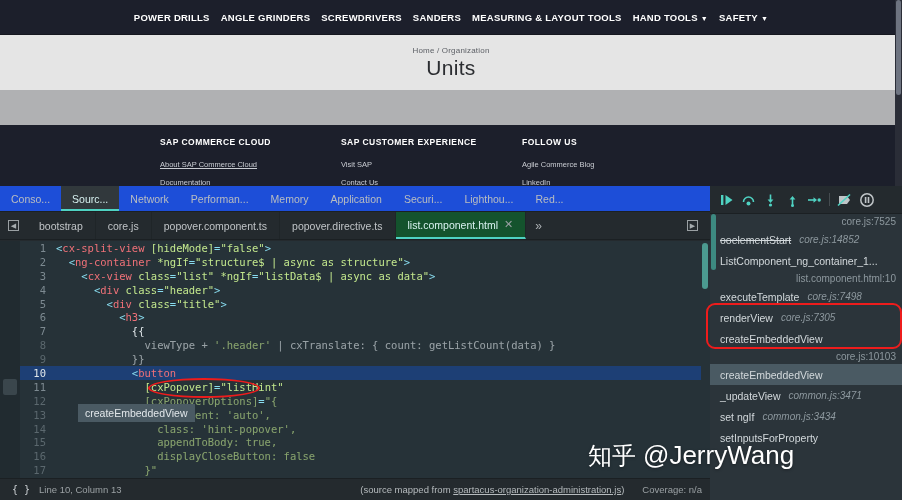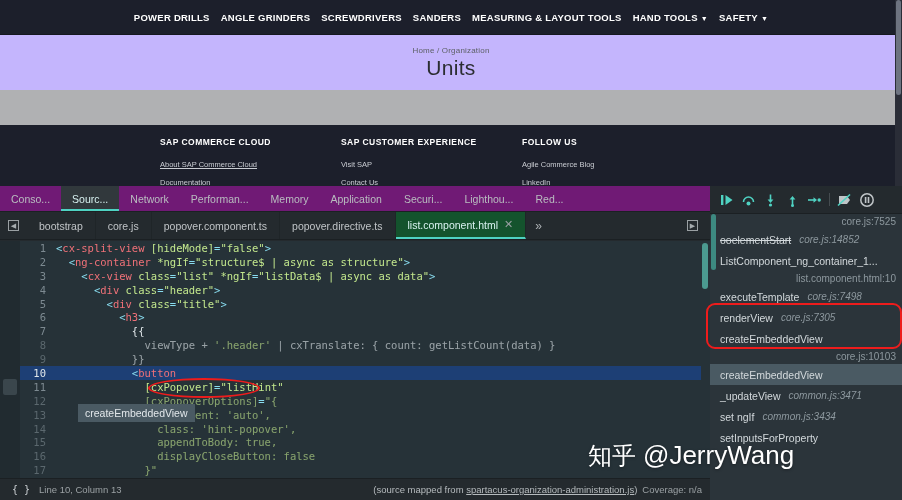--- a/index.html
+++ b/index.html
@@ -19,21 +19,21 @@
     display:flex; align-items:center; justify-content:center; gap:11px;
     border-bottom:1px solid #15171f;
   }
   .site-nav .nav-item {
     color:#ffffff; font-size:9.5px; font-weight:bold; letter-spacing:.25px;
     white-space:nowrap; display:flex; align-items:center; gap:3px;
   }
   .caret { font-size:7px; line-height:1; position:relative; top:1px; }
 
   .hero {
-    background:#c4b5fd; height:55px;
+    background:#e5e5e5; height:55px;
     display:flex; flex-direction:column; align-items:center; justify-content:center;
   }
   .crumb { font-size:8px; color:#5d6066; margin-bottom:1px; letter-spacing:.2px; }
   .hero-title { font-size:21px; color:#2b2d31; font-weight:400; letter-spacing:.3px; }
   .hero-strip { background:#b0b1b3; height:35px; }
 
   .footer-region { background:#1c1f2b; height:62px; padding-top:12px; }
   .footer-cols { display:flex; padding-left:160px; gap:16px; }
   .fcol { width:165px; }
   .fcol-head { color:#ffffff; font-size:8.5px; font-weight:bold; letter-spacing:.45px; margin-bottom:13px; }
@@ -41,21 +41,21 @@
   .fcol-link.u { text-decoration:underline; }
 
   
   .page-scroll { position:absolute; right:0; top:0; width:7px; height:186px; background:#2a2d37; }
   .page-scroll i { position:absolute; left:1px; top:0; width:5px; height:95px; background:#6d7380; border-radius:3px; display:block; }
 
   
   .devtools { position:absolute; left:0; top:186px; width:902px; height:314px; background:#242a2e; }
 
   .dt-tabs {
-    height:26px; background:#701a75; display:flex; align-items:stretch;
+    height:26px; background:#1d4ed8; display:flex; align-items:stretch;
     border-bottom:1px solid #1b2023; position:relative;
   }
   .dt-tab {
     padding:0 11px; display:flex; align-items:center;
     font-size:10.5px; color:#b9bdc0; white-space:nowrap;
   }
   .dt-tab.active { background:#31383c; color:#d6f0ef; }
   .dt-tab.active::after {
     content:""; position:absolute; bottom:0; height:2px; background:#4fd2c2;
     left:var(--l,0); width:var(--w,0);
@@ -134,21 +134,21 @@
   .ed-scroll i { position:absolute; left:1px; top:2px; width:6px; height:46px; background:#4b9a90; border-radius:4px; display:block; }
 
   
   .statusbar {
     position:absolute; left:0; top:292px; width:710px; height:22px;
     background:#242a2e; border-top:1px solid #1b2023;
     display:flex; align-items:center; font-size:9.5px; color:#9aa0a3;
   }
   .fmt-btn { padding:0 9px 0 12px; color:#c9ced1; font-family:"DejaVu Sans Mono", monospace; font-size:10px; }
   .pos-txt { color:#9ba1a4; }
-  .status-right { margin-left:auto; padding-right:8px; display:flex; gap:5px; align-items:center; }
+  .status-right { margin-left:auto; padding-right:8px; display:flex; gap:18px; align-items:center; }
   .src-map { color:#b6bbbe; }
   .src-map u { text-decoration:underline; }
   .cov { color:#9ba1a4; }
 
   
   .stack-panel {
     position:absolute; left:710px; top:28px; width:192px; height:286px;
     background:#2b343a; overflow:hidden; font-size:10.5px;
   }
   .stk-scroll { position:absolute; left:1px; top:0; width:5px; height:56px; background:#3d8a81; border-radius:3px; }

